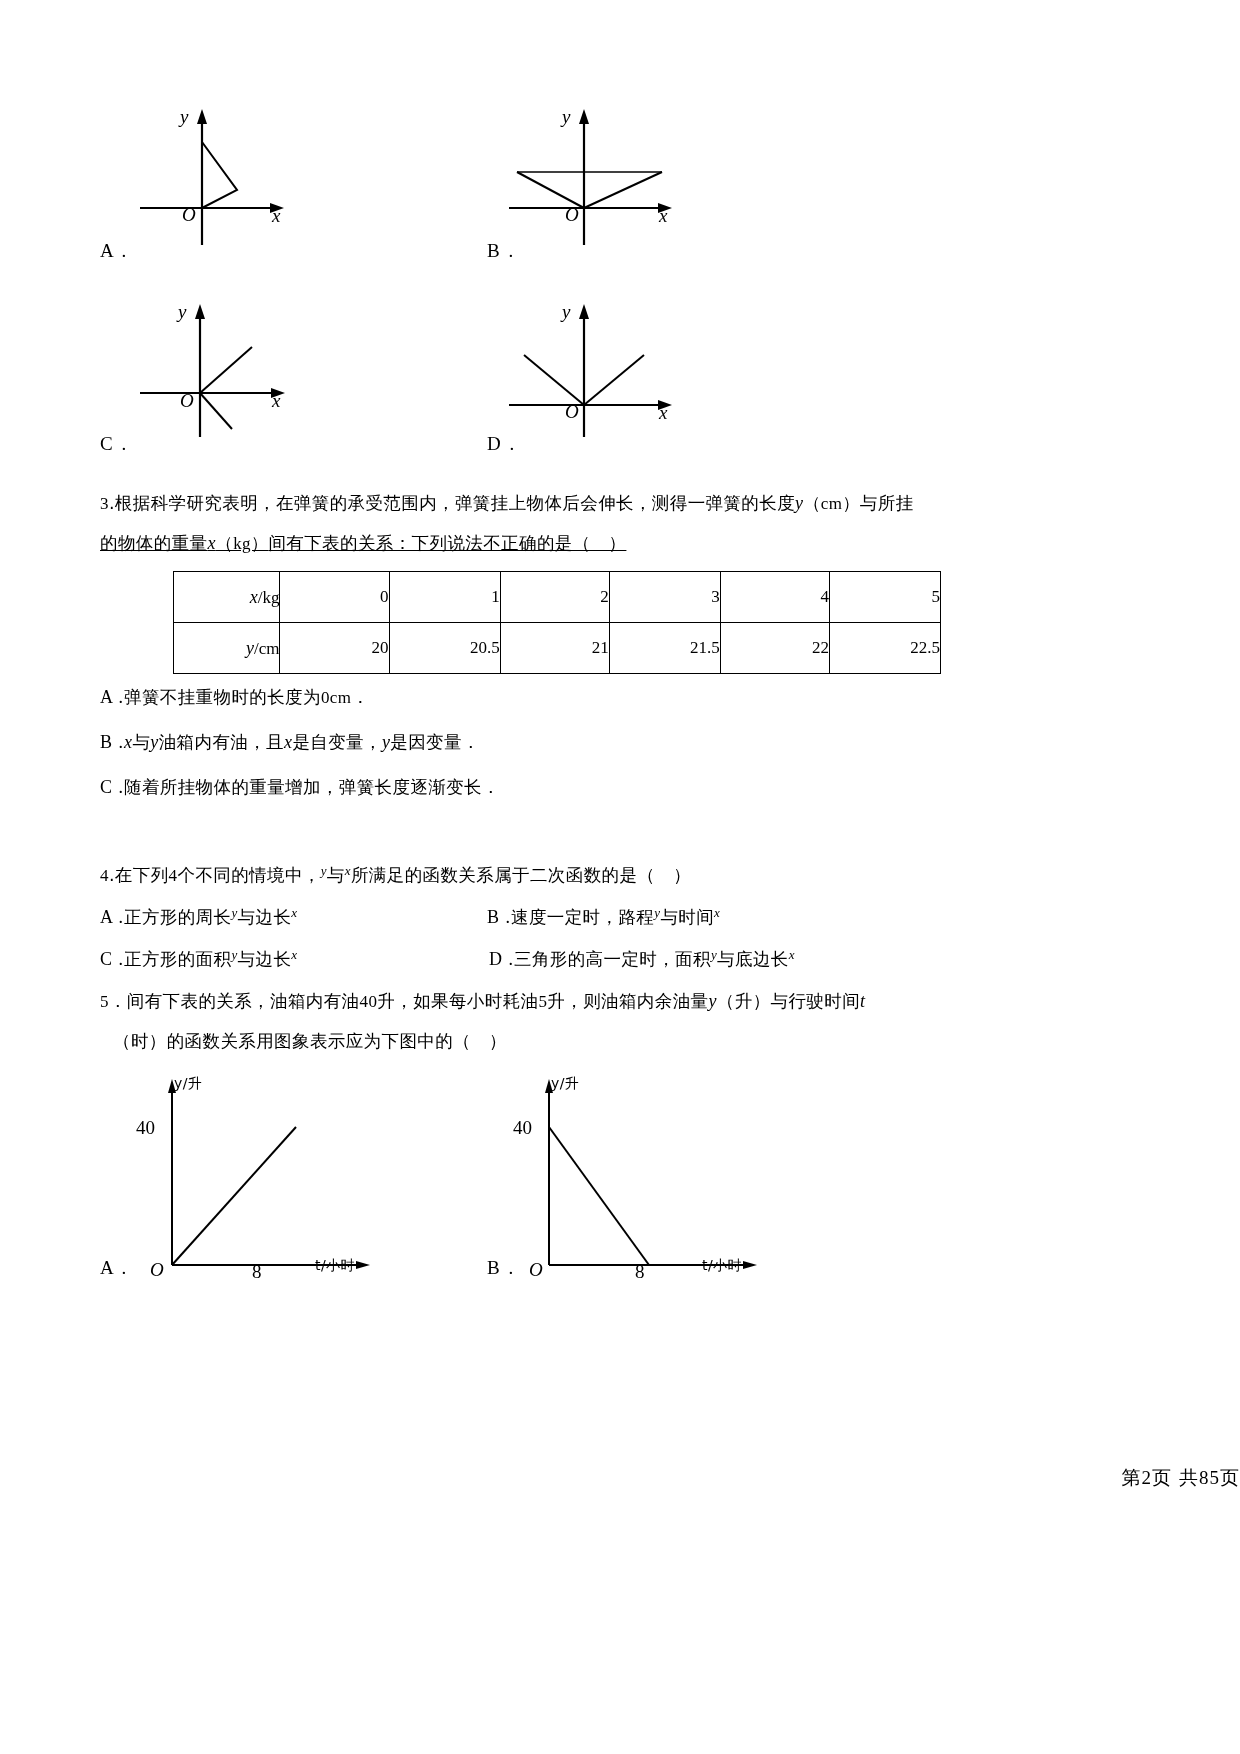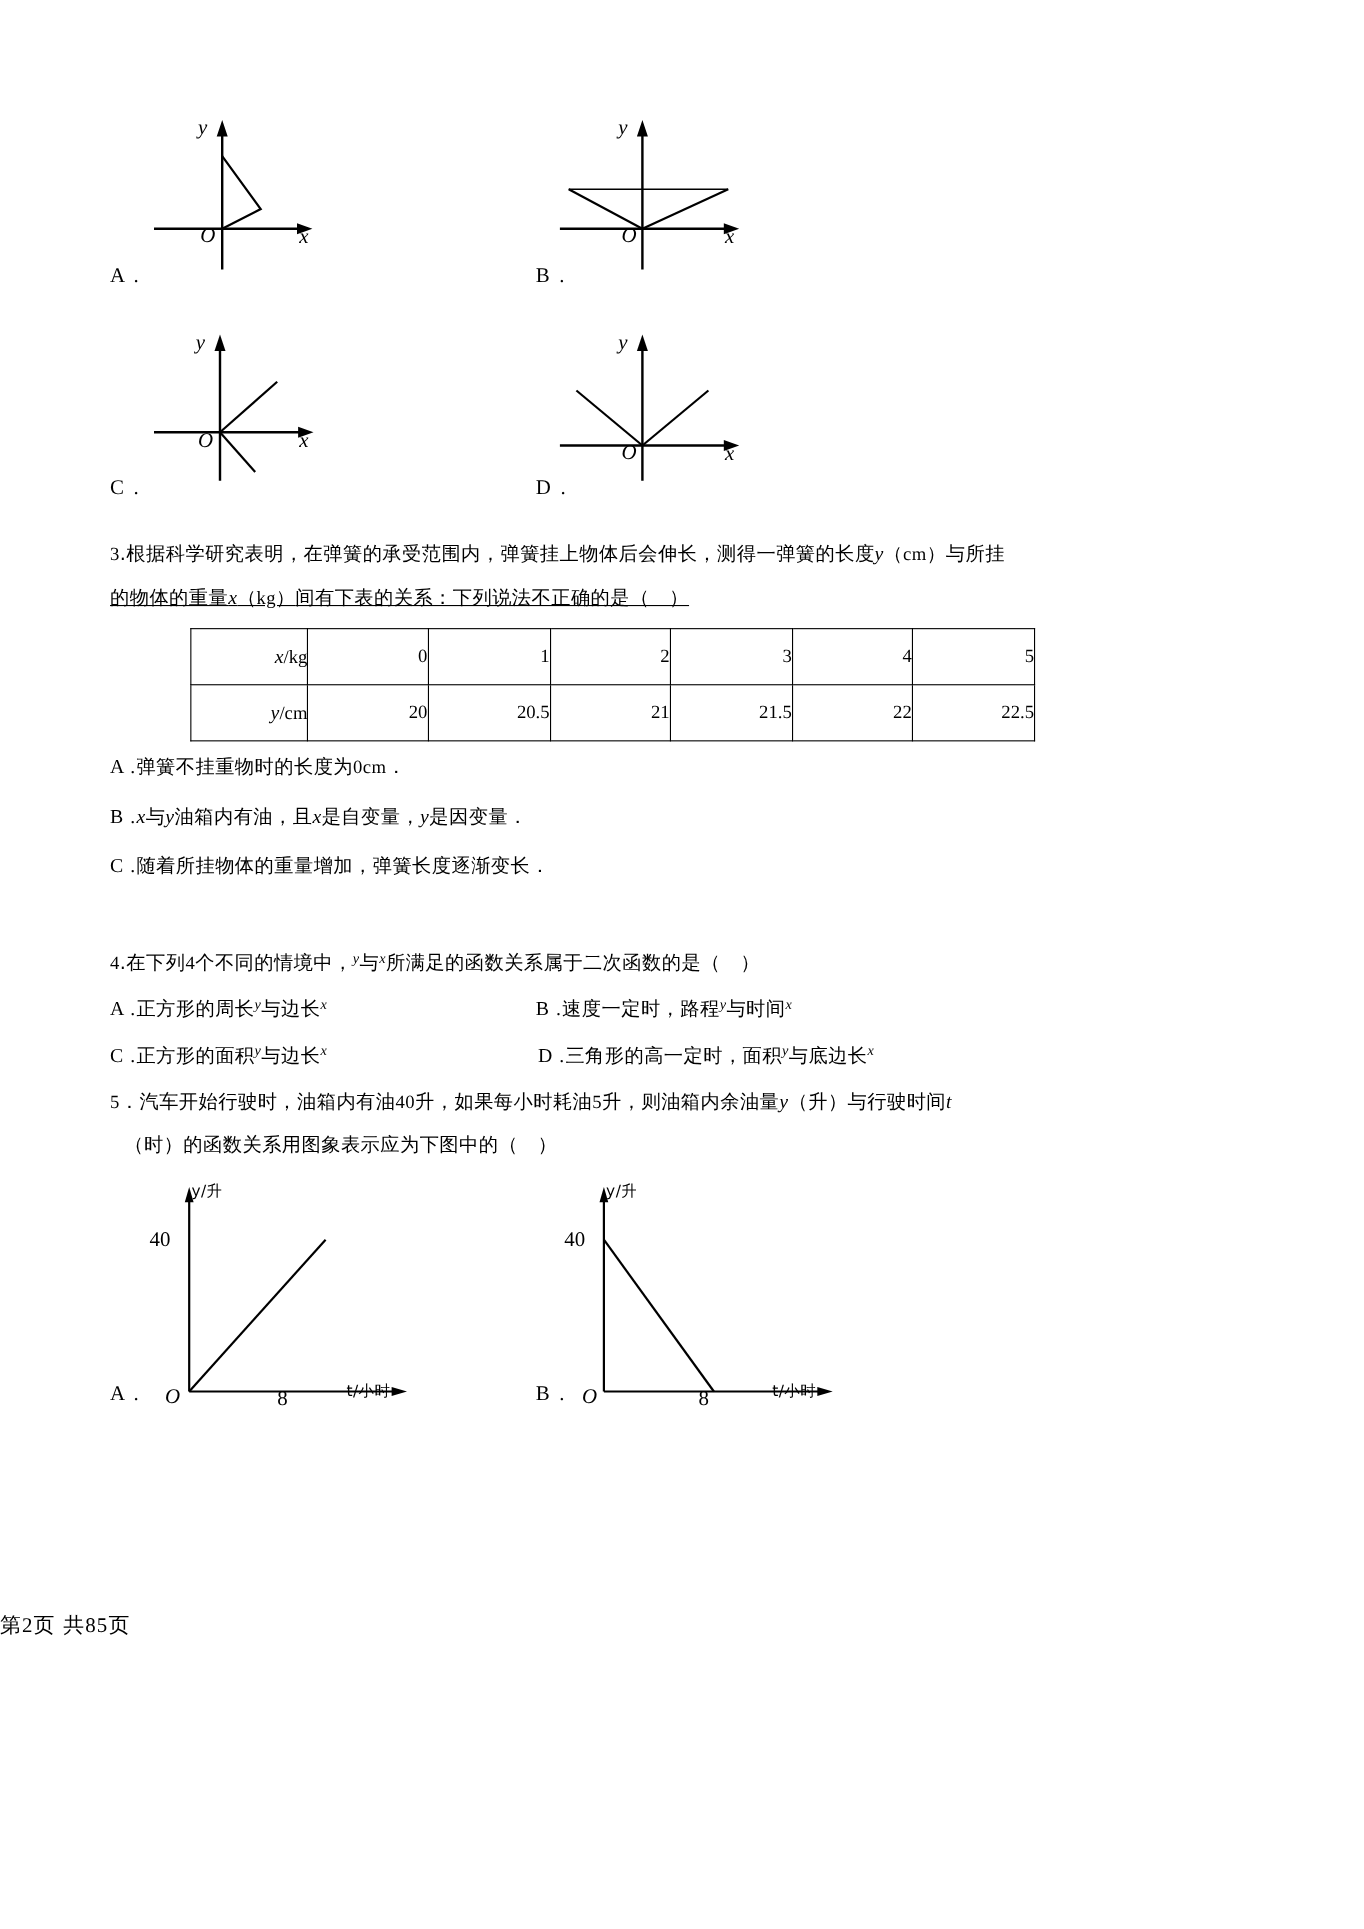--- a/index.html
+++ b/index.html
@@ -89,21 +89,21 @@
   #spring-table td.val {
     width: 110px;
   }
 
   
   #footer {
     position: absolute;
     left: 0;
     top: 1465px;
     width: 1240px;
-    text-align: left;
+    text-align: right;
     font-family: "DejaVu Sans", sans-serif;
     font-size: 19px;
     letter-spacing: 1px;
   }
   .footer-num {
     font-family: "Liberation Serif", serif;
     font-size: 19px;
   }
 
   
@@ -245,21 +245,21 @@
 
   <div class="qline cn" style="left:100px; top:944px;">
     <span class="opt-letter">C .</span><span>正方形的面积</span><span class="sup">y</span><span>与边长</span><span class="sup">x</span>
   </div>
 
   <div class="qline cn" style="left:489px; top:944px;">
     <span class="opt-letter">D .</span><span>三角形的高一定时，面积</span><span class="sup">y</span><span>与底边长</span><span class="sup">x</span>
   </div>
 
   <div class="qline cn" style="left:100px; top:986px;">
-    <span class="mu">5</span><span>．汽车开始行驶时，油箱内有油</span><span class="mu">40</span><span>升，如果每小时耗油</span><span class="mu">5</span><span>升，则油箱内余油量</span><span class="mi">y</span><span>（升）与行驶时间</span><span class="mi">t</span>
+    <span class="mu">5</span><span>．间有下表的关系，油箱内有油</span><span class="mu">40</span><span>升，如果每小时耗油</span><span class="mu">5</span><span>升，则油箱内余油量</span><span class="mi">y</span><span>（升）与行驶时间</span><span class="mi">t</span>
   </div>
 
   <div class="qline cn" style="left:113px; top:1026px;">（时）的函数关系用图象表示应为下图中的（　）</div>
 
   <div class="choice-block" style="left:100px; top:1065px;">
     <svg width="300" height="215" viewBox="0 0 300 215">
 
       <line x1="72" y1="200" x2="72" y2="22" stroke="#000" stroke-width="2"></line>
       <polygon points="72,14 68,28 76,28" fill="#000"></polygon>
 

